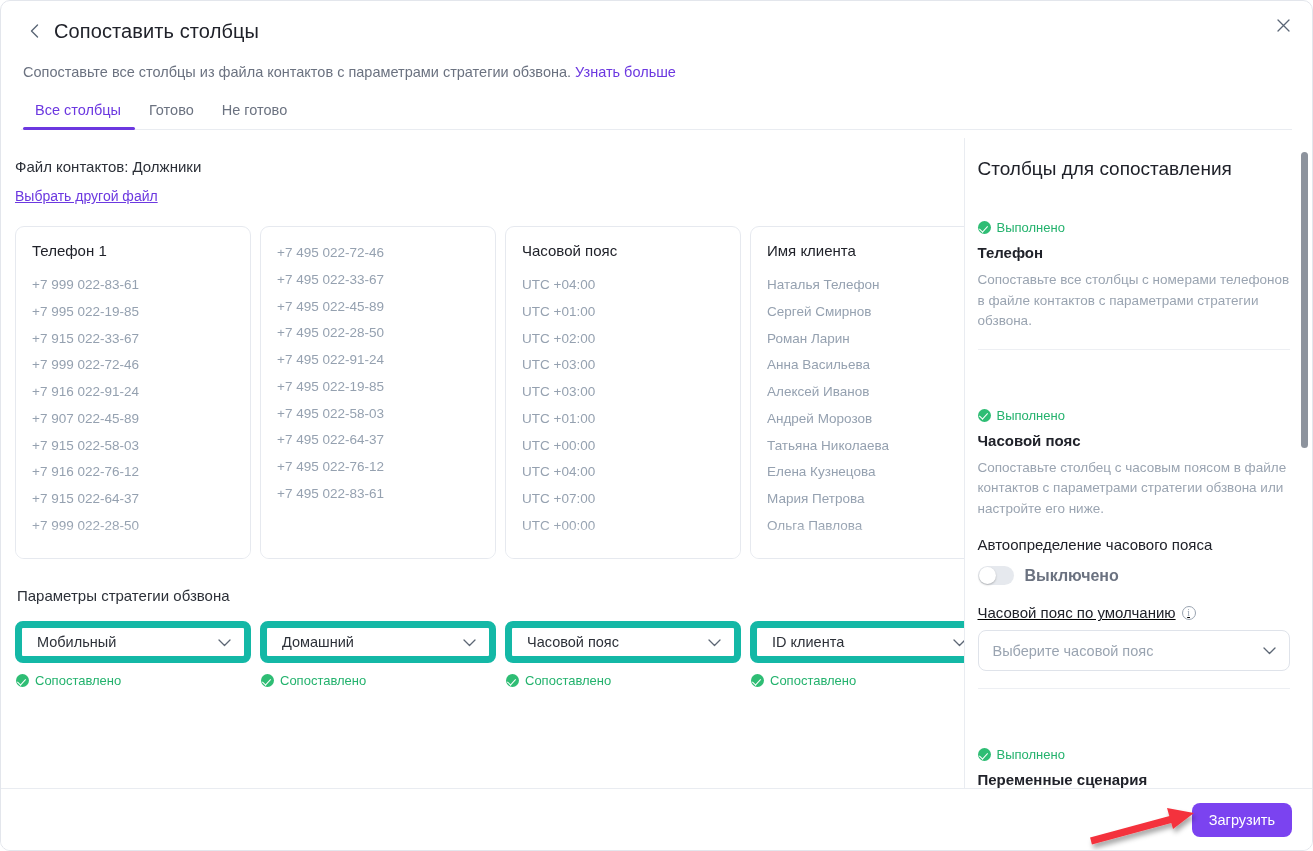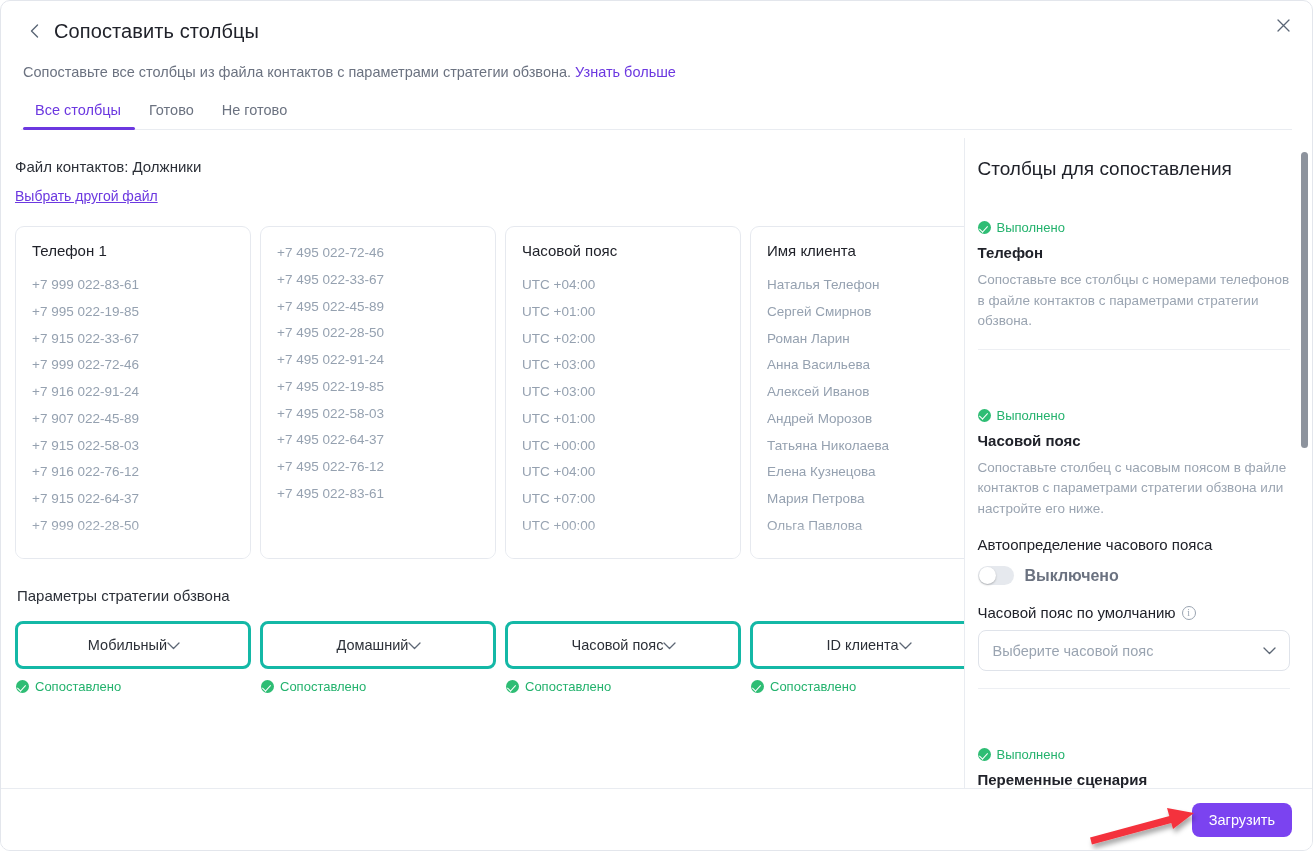--- a/index.html
+++ b/index.html
@@ -117,22 +117,22 @@
     background: linear-gradient(to bottom, rgba(255,255,255,0), #ffffff 80%);
     pointer-events: none;
   }
 
   .params-title {
     font-size: 15px; color: #2c3038; margin: 28px 0 0 2px;
   }
   .selects { display: flex; gap: 9px; margin-top: 17px; }
   .sel-wrap { width: 236px; flex: 0 0 236px; }
   .select {
-    height: 48px; border: 3px solid #14b8a6; border-radius: 8px;
-    display: flex; align-items: center; justify-content: center;
+    height: 42px; border: 7px solid #14b8a6; border-radius: 8px;
+    display: flex; align-items: center; justify-content: space-between;
     padding: 0 13px 0 15px; background: #fff; cursor: pointer;
   }
   .select span.val { font-size: 14.5px; color: #2c3038; }
   .chev { color: #5d6775; font-size: 13px; line-height: 1; }
   .matched {
     display: flex; align-items: center; gap: 6px;
     margin-top: 10px; padding-left: 1px;
     font-size: 13px; color: #23b26d;
   }
   .ok-ico {
@@ -199,20 +199,21 @@
   }
   .toggle .knob {
     position: absolute; left: 1px; top: 1px;
     width: 17px; height: 17px; border-radius: 50%;
     background: #fff; box-shadow: 0 1px 2px rgba(0,0,0,.25);
   }
   .toggle-label { font-size: 16px; color: #6b7280; font-weight: bold; }
   .tz-label-row {
     display: flex; align-items: center; gap: 6px;
     margin: 19px 0 9px 0;
+    text-decoration: underline;
   }
   .tz-label { font-size: 15px; color: #20222a; }
   .info-ico {
     width: 14px; height: 14px; border-radius: 50%;
     border: 1px solid #9aa4b1; color: #9aa4b1;
     font-size: 10px; line-height: 12px; text-align: center;
     font-family: "Liberation Serif", serif; cursor: pointer;
   }
   .tz-select {
     height: 41px; border: 1px solid #dfe3ea; border-radius: 8px;

